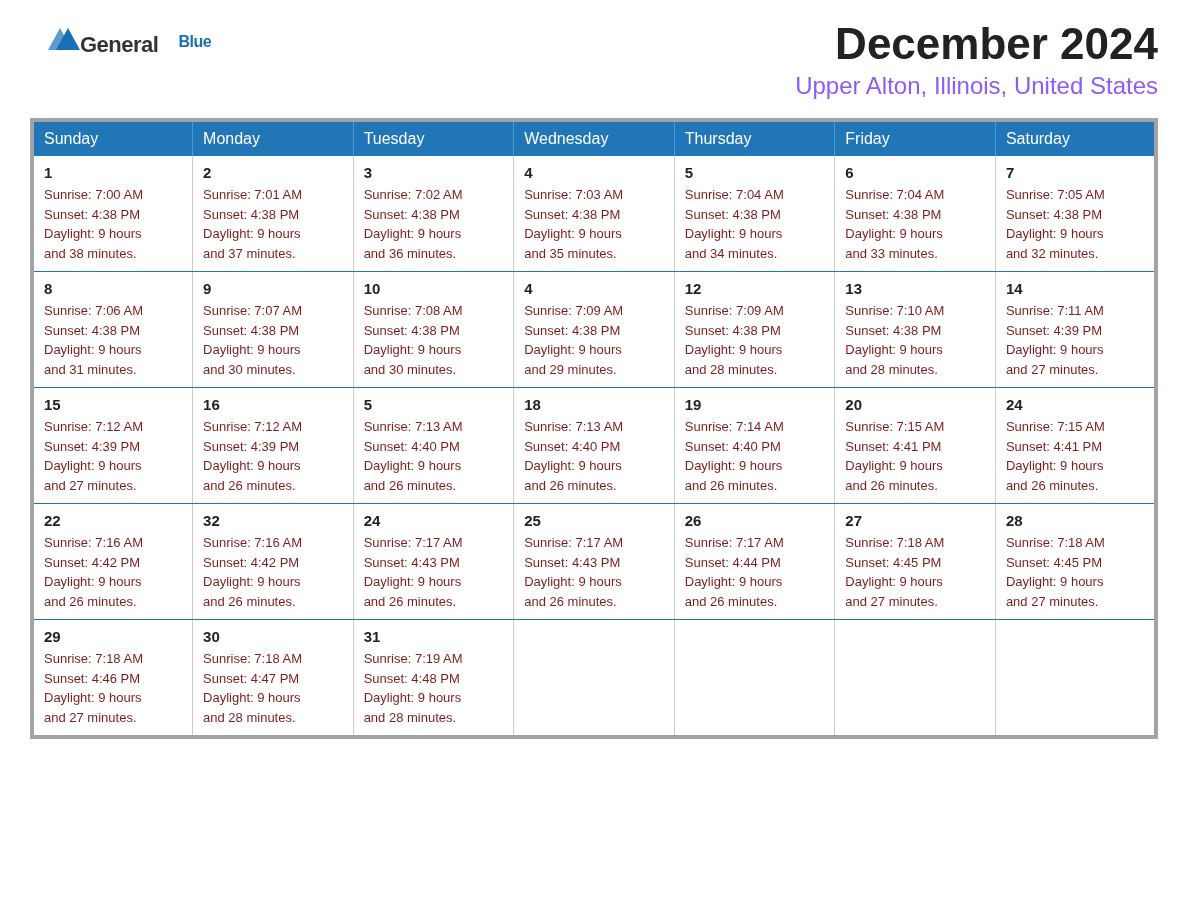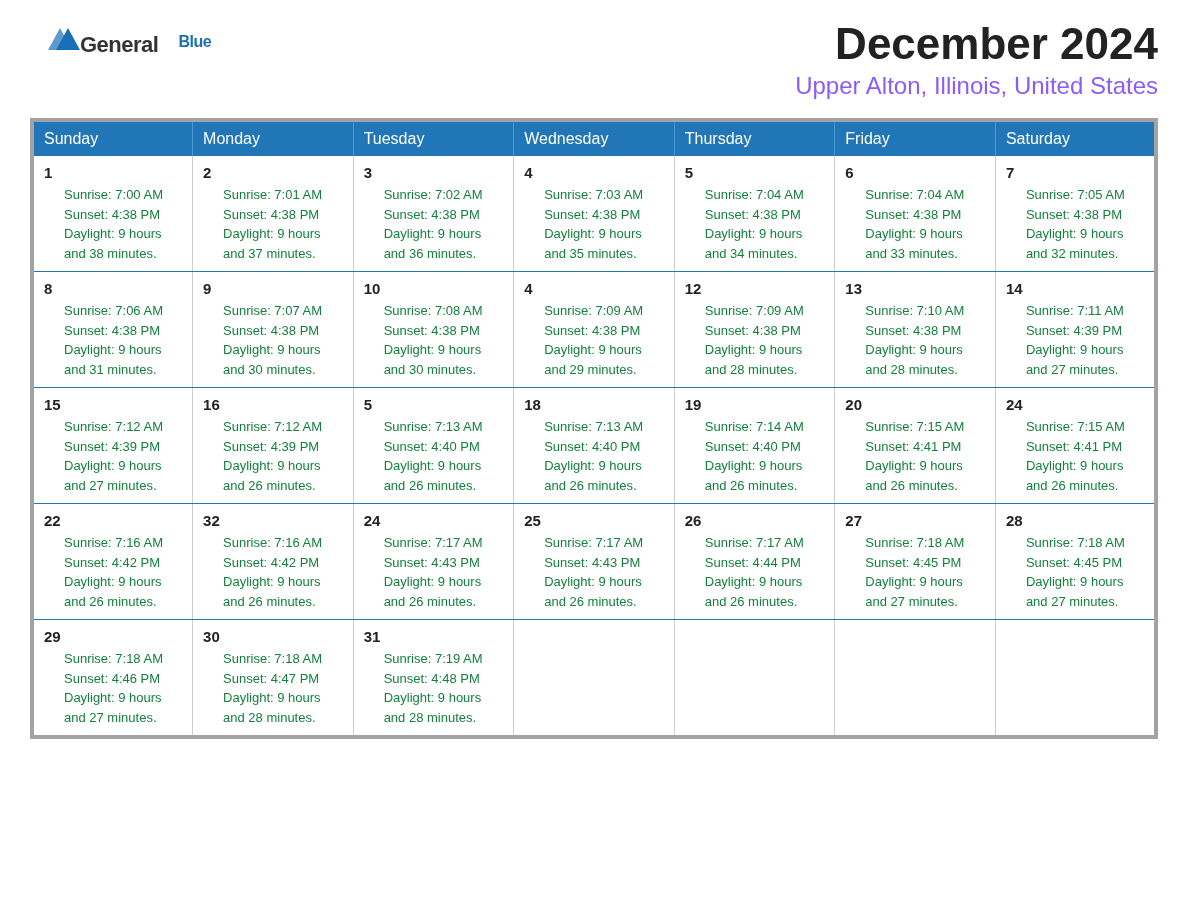--- a/index.html
+++ b/index.html
@@ -66,22 +66,21 @@
     .day-num {
       font-size: 15px;
       font-weight: bold;
       display: block;
       margin-bottom: 4px;
       color: #222;
     }
     .day-info {
       font-size: 13px;
       line-height: 1.5;
-      color: #15803d;
-      margin-left: 20px;
+      color: #7f1d1d;
     }
     .empty-cell {
       background: #fff;
     }
     
     .logo-wrapper {
       display: flex;
       align-items: center;
       gap: 0;
     }

